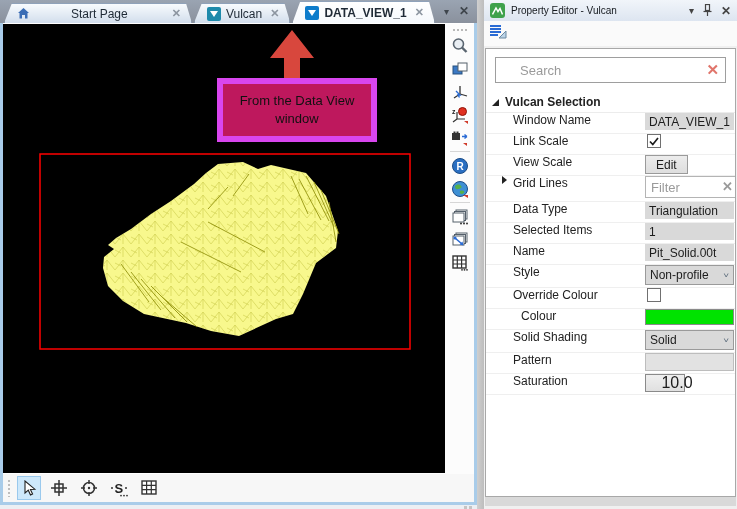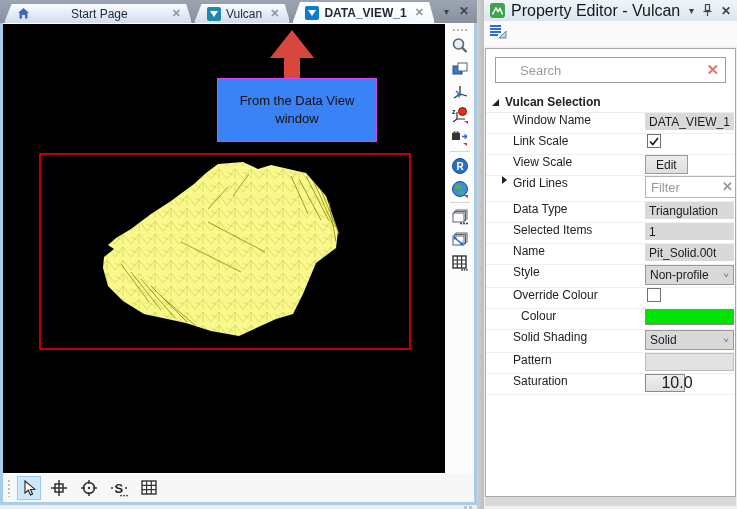--- a/index.html
+++ b/index.html
@@ -31,21 +31,21 @@
                      display:flex; gap:10px; align-items:center; color:#3f454c; }
 
   .canvas-frame { position:absolute; left:0; top:23px; width:477px; height:482px;
                   background:#fff; border-left:3px solid #a9cce9;
                   border-right:3px solid #a9cce9; border-bottom:3px solid #a9cce9; }
   .canvas { position:absolute; left:0; top:1px; width:442px; height:449px;
             background:#000; }
   .canvas svg.scene { position:absolute; left:0; top:0; }
 
   .callout { position:absolute; left:214px; top:54px; width:160px; height:64px;
-             background:#3b82f6; border:1px solid #d946ef; z-index:3;
+             background:#be185d; border:6px solid #d946ef; z-index:3;
              display:flex; align-items:center; justify-content:center; text-align:center;
              font-size:13px; line-height:18px; color:#111; padding:2px 8px; }
   .arrow-up { position:absolute; left:263px; top:6px; z-index:3; }
 
   
   .side-toolbar { position:absolute; left:442px; top:1px; width:29px; height:470px;
                   background:#fcfcfc; display:flex; flex-direction:column; align-items:center; }
   .side-toolbar .grip-h { width:16px; height:4px; margin:4px 0 2px;
       background-image:radial-gradient(#b9b9b9 40%, transparent 45%);
       background-size:4px 4px; }
@@ -70,21 +70,21 @@
               background:linear-gradient(90deg,#cfcfcf,#bdbdbd); }
 
   
   .prop-pane { position:absolute; left:484px; top:0; width:253px; height:509px;
                background:#f0f0f0; }
   .prop-title { position:absolute; left:0; top:0; width:253px; height:21px;
                 background:linear-gradient(#f1f5fa,#dde5f0);
                 display:flex; align-items:center; padding:0 6px; }
   .maptek-logo { width:15px; height:15px; border-radius:3px; background:#3fa24c;
                  margin-right:6px; display:flex; align-items:center; justify-content:center; }
-  .prop-title .t-text { font-size:16px; color:#15191e; }
+  .prop-title .t-text { font-size:10px; color:#15191e; }
   .prop-title .t-icons { margin-left:auto; display:flex; gap:9px; align-items:center; color:#444; }
   .prop-toolbar { position:absolute; left:0; top:21px; width:253px; height:25px;
                   background:#fafafa; display:flex; align-items:center; padding-left:5px; }
   .prop-content { position:absolute; left:1px; top:48px; width:251px; height:449px;
                   background:#fff; border:1px solid #a8a8a8; overflow:hidden; }
   .search-wrap { padding:8px 9px 9px 9px; }
   .search-box { position:relative; }
   .search-box input { width:100%; height:26px; border:1px solid #9e9e9e; font-size:13px;
                       padding:0 28px 0 24px; color:#333; outline:none;
                       font-family:"Liberation Sans",sans-serif; }

